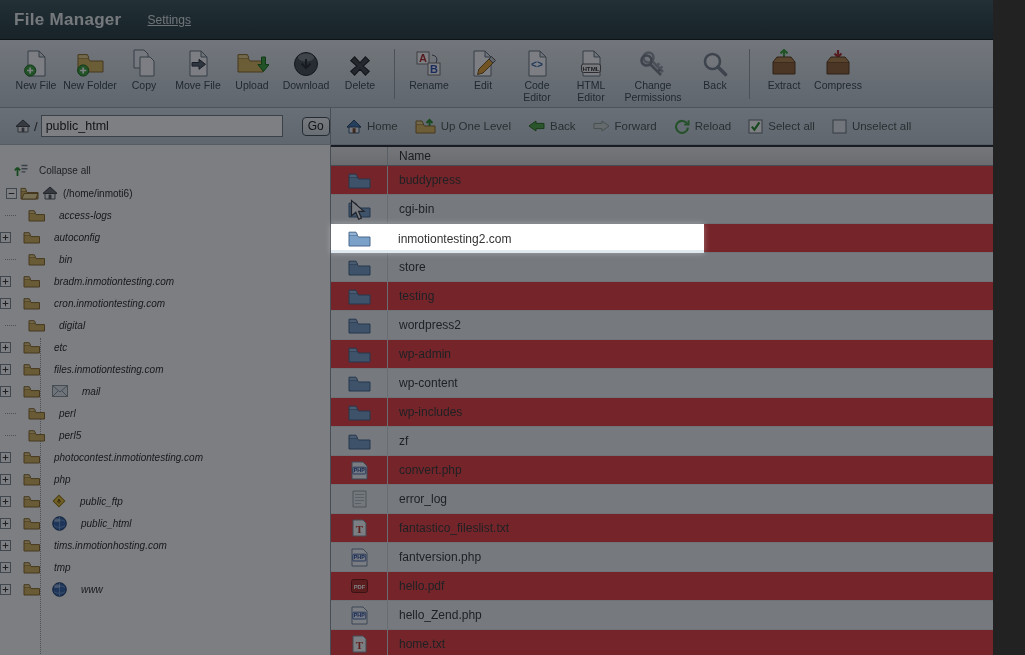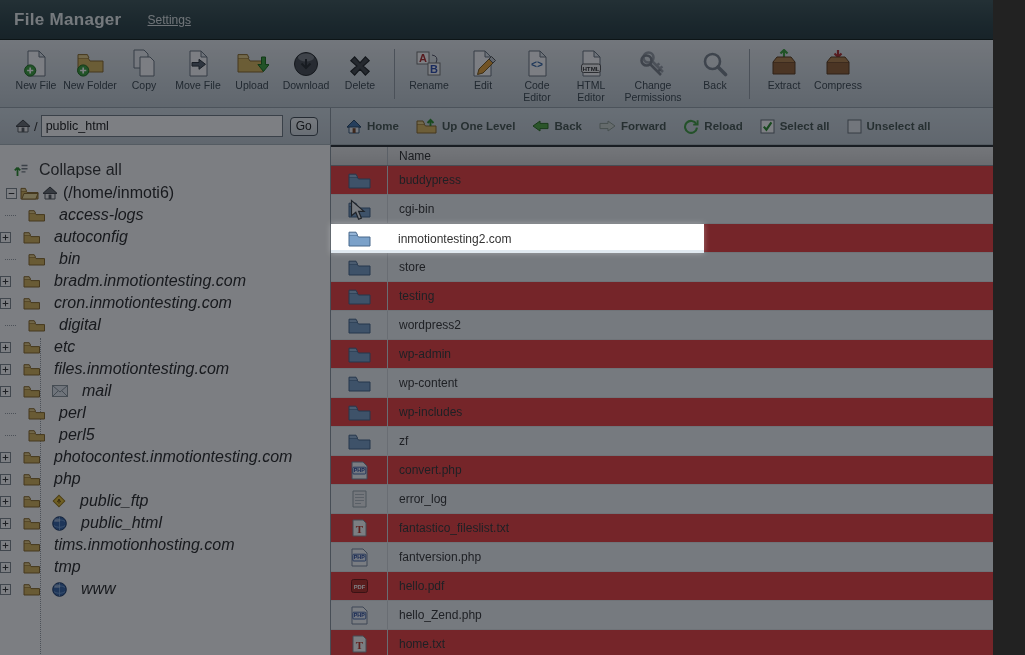--- a/index.html
+++ b/index.html
@@ -24,30 +24,30 @@
 
   
   .pathbar{height:37px;background:linear-gradient(#d4dde3,#c3cdd4);border-bottom:1px solid #a9b3bb;
     display:flex;box-sizing:border-box;}
   .path-left{width:331px;min-width:331px;display:flex;align-items:center;padding-left:15px;gap:3px;
     border-right:1px solid #8f99a1;box-sizing:border-box;}
   .slash{font-size:13px;color:#2e2e2e;}
   .path-input{width:232px;height:16px;border:1px solid #747e87;font-size:12.5px;padding:2px 4px;
     color:#222;background:#fff;font-family:"Liberation Sans",sans-serif;}
   .go-btn{font-size:12px;border:1px solid #49525a;border-radius:4px;background:linear-gradient(#f4f7f9,#d5dce1);
-    padding:1px 5px 2px;color:#222;cursor:pointer;margin-left:4px;font-family:"Liberation Sans",sans-serif;}
-  .navbar{flex:1;display:flex;align-items:center;gap:17px;padding-left:15px;font-weight:bold;}
+    padding:1px 5px 2px;color:#222;cursor:pointer;margin-left:16px;font-family:"Liberation Sans",sans-serif;}
+  .navbar{flex:1;display:flex;align-items:center;gap:17px;padding-left:15px;}
   .nav-item{display:flex;align-items:center;gap:5px;font-size:11.5px;color:#4a5954;cursor:pointer;white-space:nowrap;}
 
   
   .main{display:flex;height:510px;}
   .sidebar{width:331px;min-width:331px;border-right:1px solid #8f99a1;box-sizing:border-box;
     background:#fdfdfd;position:relative;padding-top:13px;overflow:hidden;}
   .tree-vline{position:absolute;left:40px;top:193px;height:396px;border-left:1px dotted #98a0a6;}
-  .tree-row{display:flex;align-items:center;height:22px;font-size:16px;color:#2d2d2d;cursor:pointer;
+  .tree-row{display:flex;align-items:center;height:22px;font-size:10px;color:#2d2d2d;cursor:pointer;
     white-space:nowrap;position:relative;z-index:1;text-align:center;}
   .collapse-row{height:24px;padding-left:13px;gap:8px;color:#3a3a3a;}
   .root-row{padding-left:6px;gap:3px;}
   .child-row{gap:12px;font-style:italic;}
   .stub{width:11px;border-top:1px dotted #98a0a6;margin-left:5px;}
   .tree-label{margin-left:2px;}
   .icon{display:inline-flex;align-items:center;justify-content:center;line-height:0;}
 
   .content{flex:1;display:flex;flex-direction:column;background:#fff;overflow:hidden;}
   .list-header{height:21px;min-height:21px;background:linear-gradient(#ededed,#d7d7d7);

